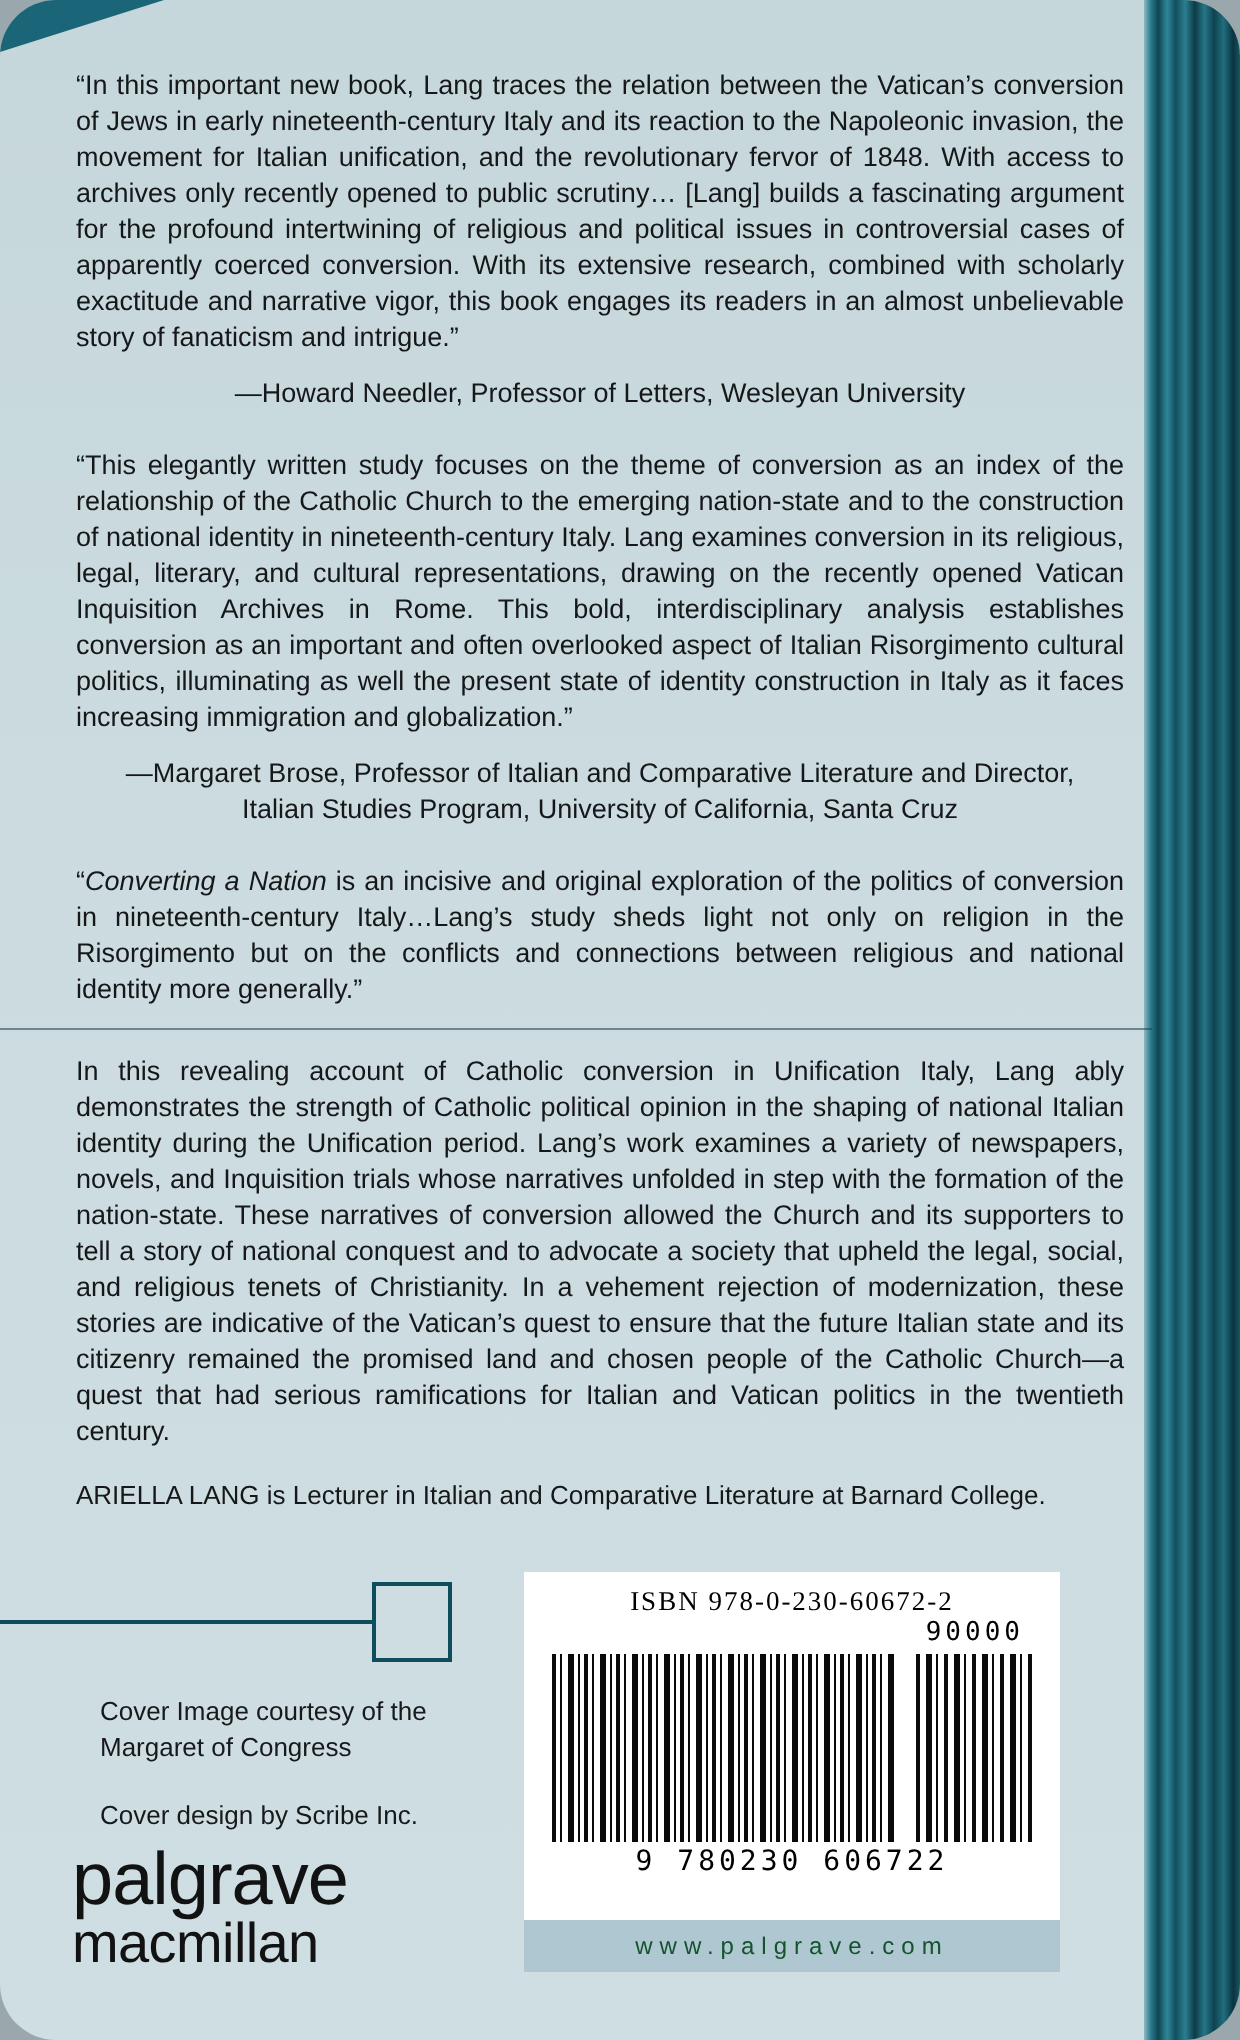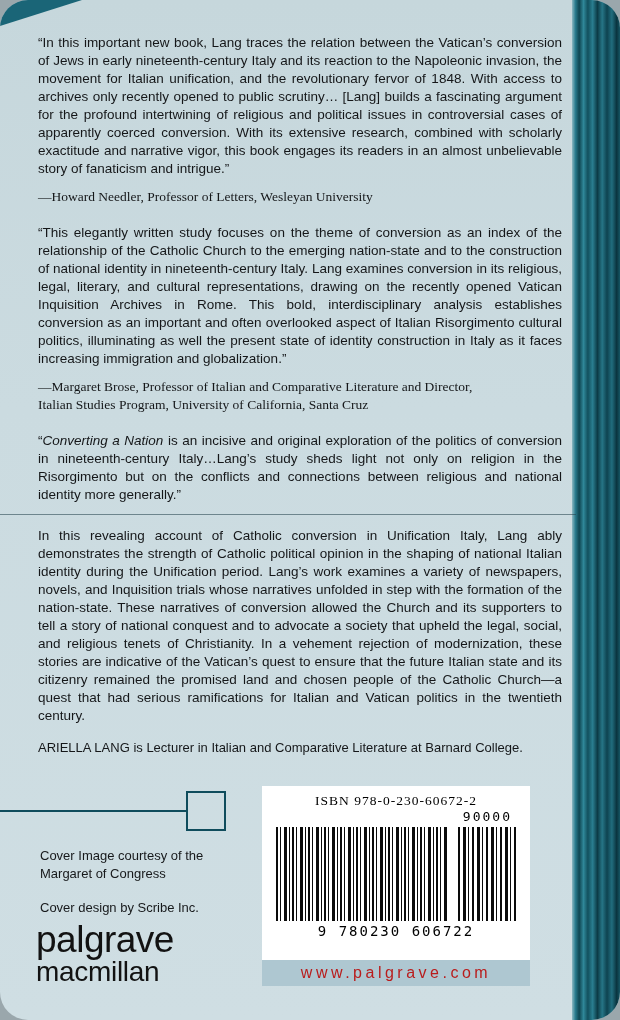--- a/index.html
+++ b/index.html
@@ -32,21 +32,21 @@
     position:absolute; left:38px; top:34px; width:524px;
   }
   .quote {
     margin:0 0 10px 0;
     font-size:13.5px; line-height:18px;
     text-align:justify;
   }
   .attribution {
     margin:0 0 18px 0;
     font-size:13.5px; line-height:18px;
-    font-family:Liberation Serif, serif;
+    text-align:center;
   }
   .attribution-3 { margin-top:-2px; }
   .separator {
     border:0; border-top:1px solid rgba(32,62,72,0.55);
     margin:10px -14px 12px -38px;
   }
   .author-note {
     margin:14px 0 0 0;
     font-size:13px; line-height:18px;
     white-space:nowrap;
@@ -59,21 +59,21 @@
   .rule-square {
     position:absolute; left:186px; top:791px;
     width:36px; height:36px;
     border:2px solid #0f4c5c;
     background:transparent;
   }
   .credits {
     position:absolute; left:40px; top:847px;
     font-size:13px; line-height:18px; color:#17191b;
   }
-  .credits .block { margin-bottom:16px; }
+  .credits .block { margin-bottom:16px;margin-left:10px; }
   .logo {
     position:absolute; left:36px; top:922px;
     color:#121212; line-height:0.98;
   }
   .logo-palgrave  { font-size:37px; letter-spacing:-0.5px; }
   .logo-macmillan { font-size:28px; letter-spacing:-0.3px; }
   
   .barcode-box {
     position:absolute; left:262px; top:786px;
     width:268px; height:200px;
@@ -112,21 +112,21 @@
   .digits {
     margin-top:2px;
     text-align:center;
     font-family:"DejaVu Sans Mono",monospace;
     font-size:14px; letter-spacing:2px; color:#000;
   }
   .web-band {
     position:absolute; left:0; right:0; bottom:0; height:26px;
     background:#aec7d1;
     display:flex; align-items:center; justify-content:center;
-    font-size:16px; letter-spacing:3.5px; color:#b91c1c;
+    font-size:12px; letter-spacing:3.5px; color:#14532d;
   }
 </style>
 </head>
 <body>
 
 <div class="cover">
 
   <div class="corner-wedge"></div>
   <div class="spine"></div>
 

